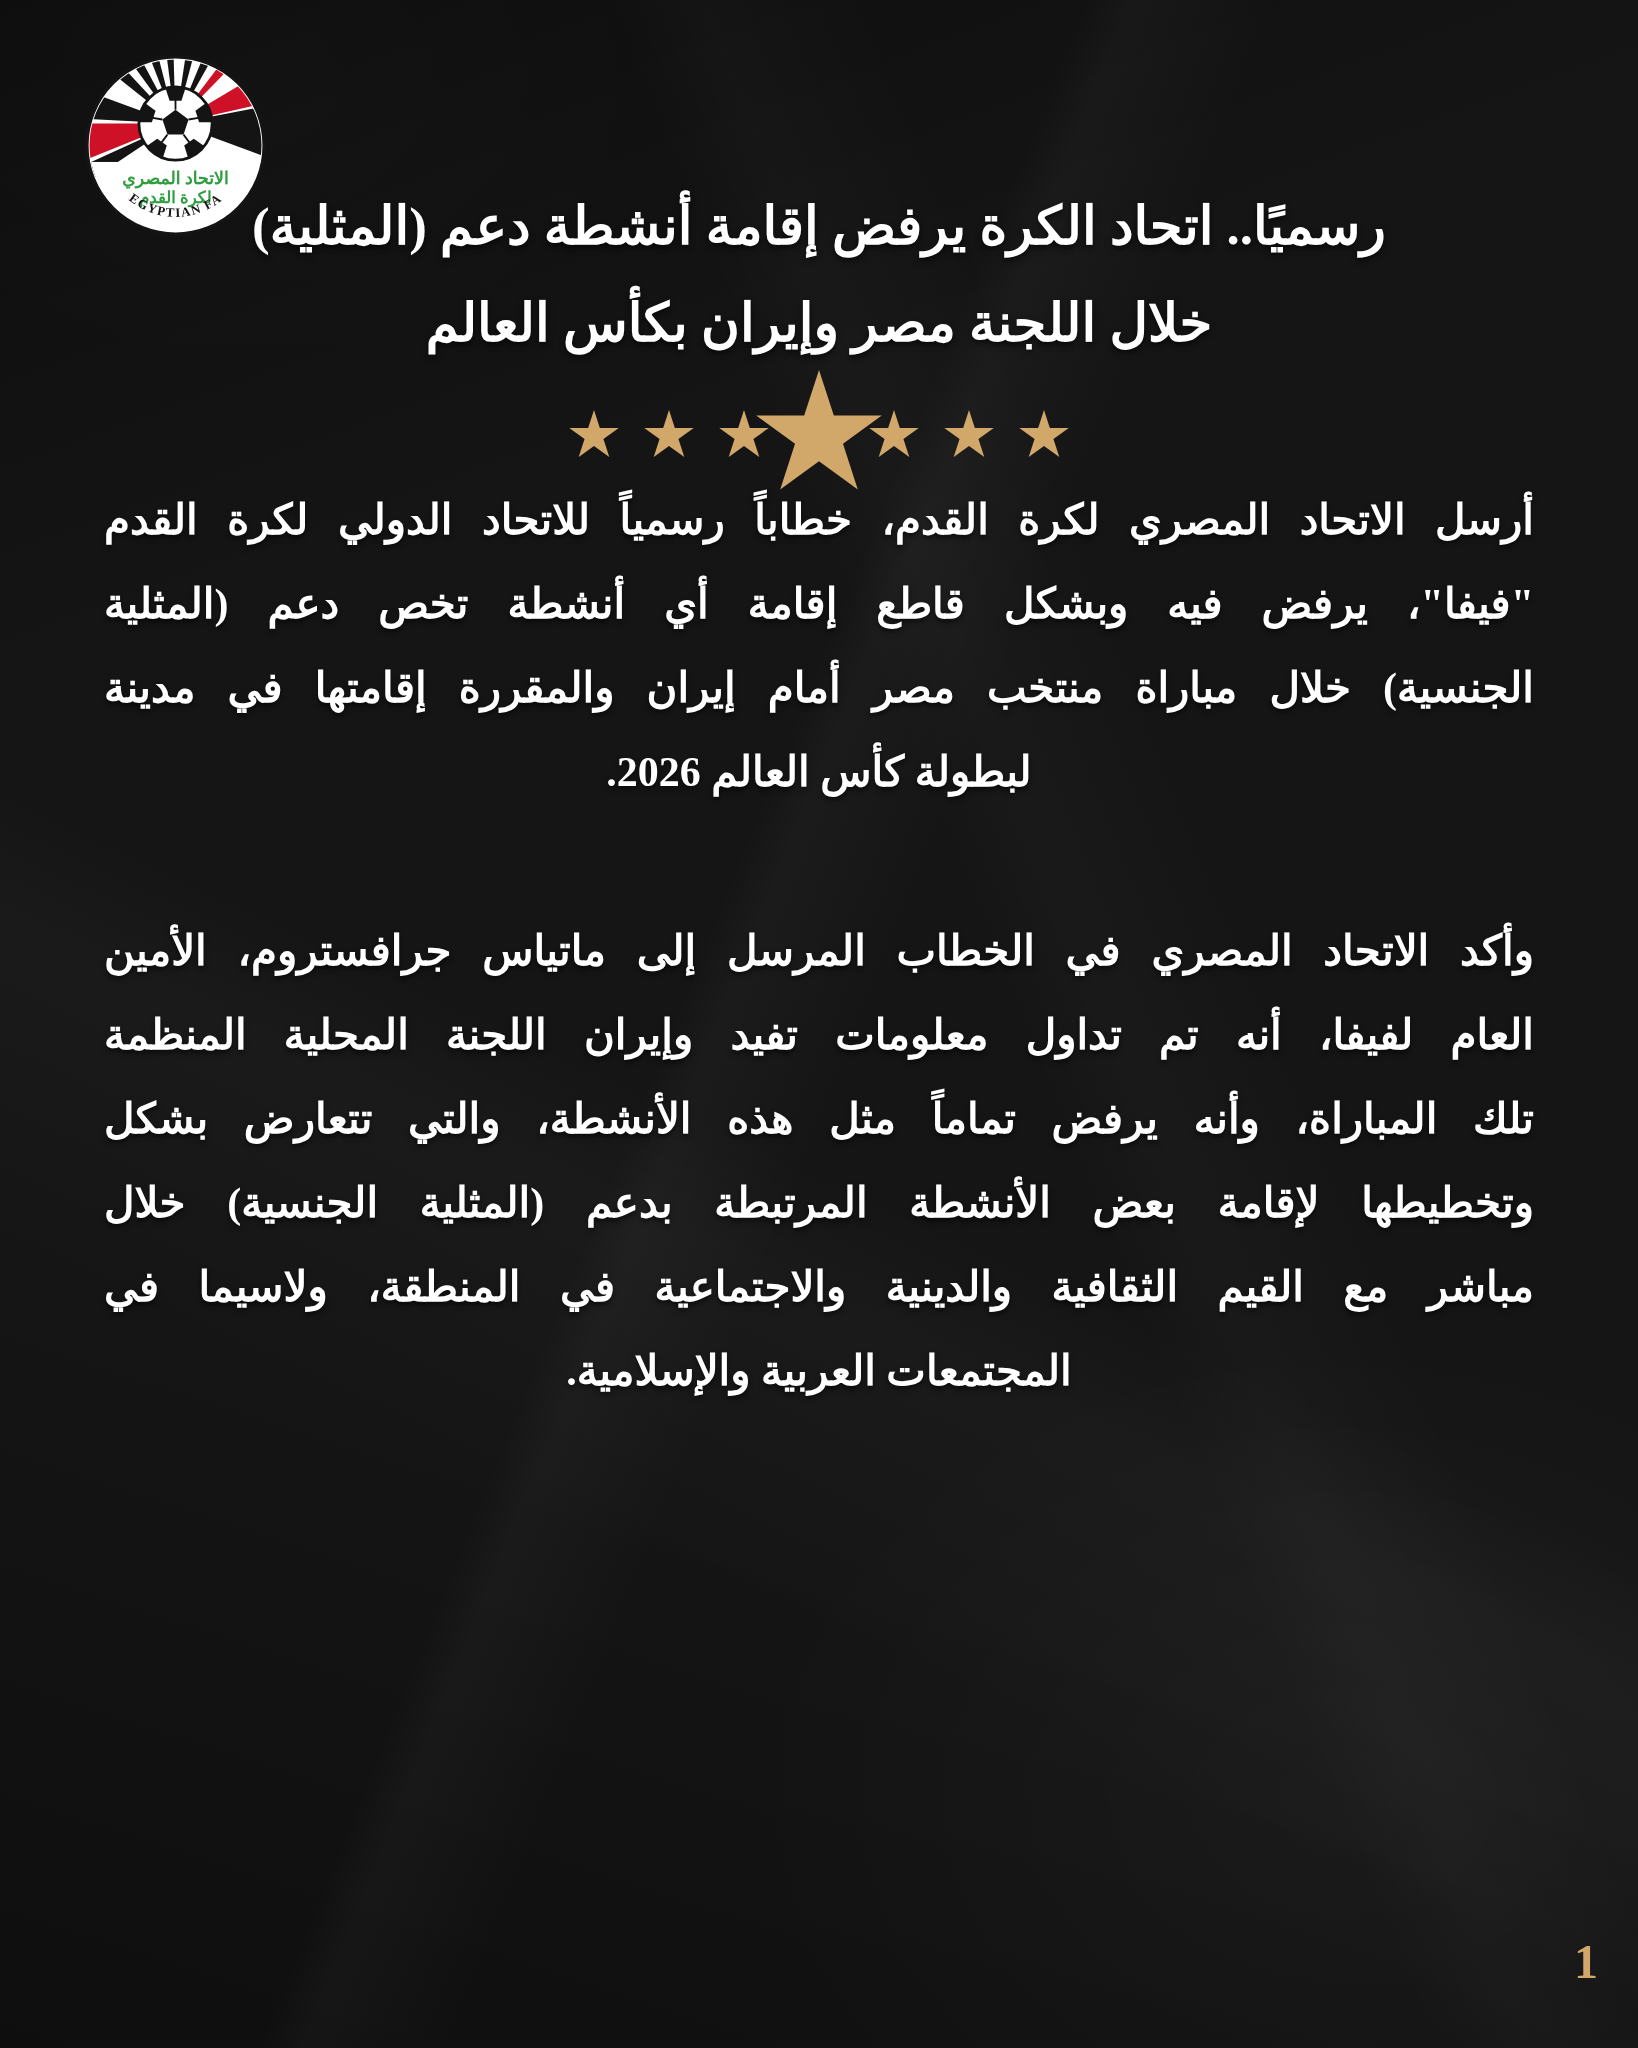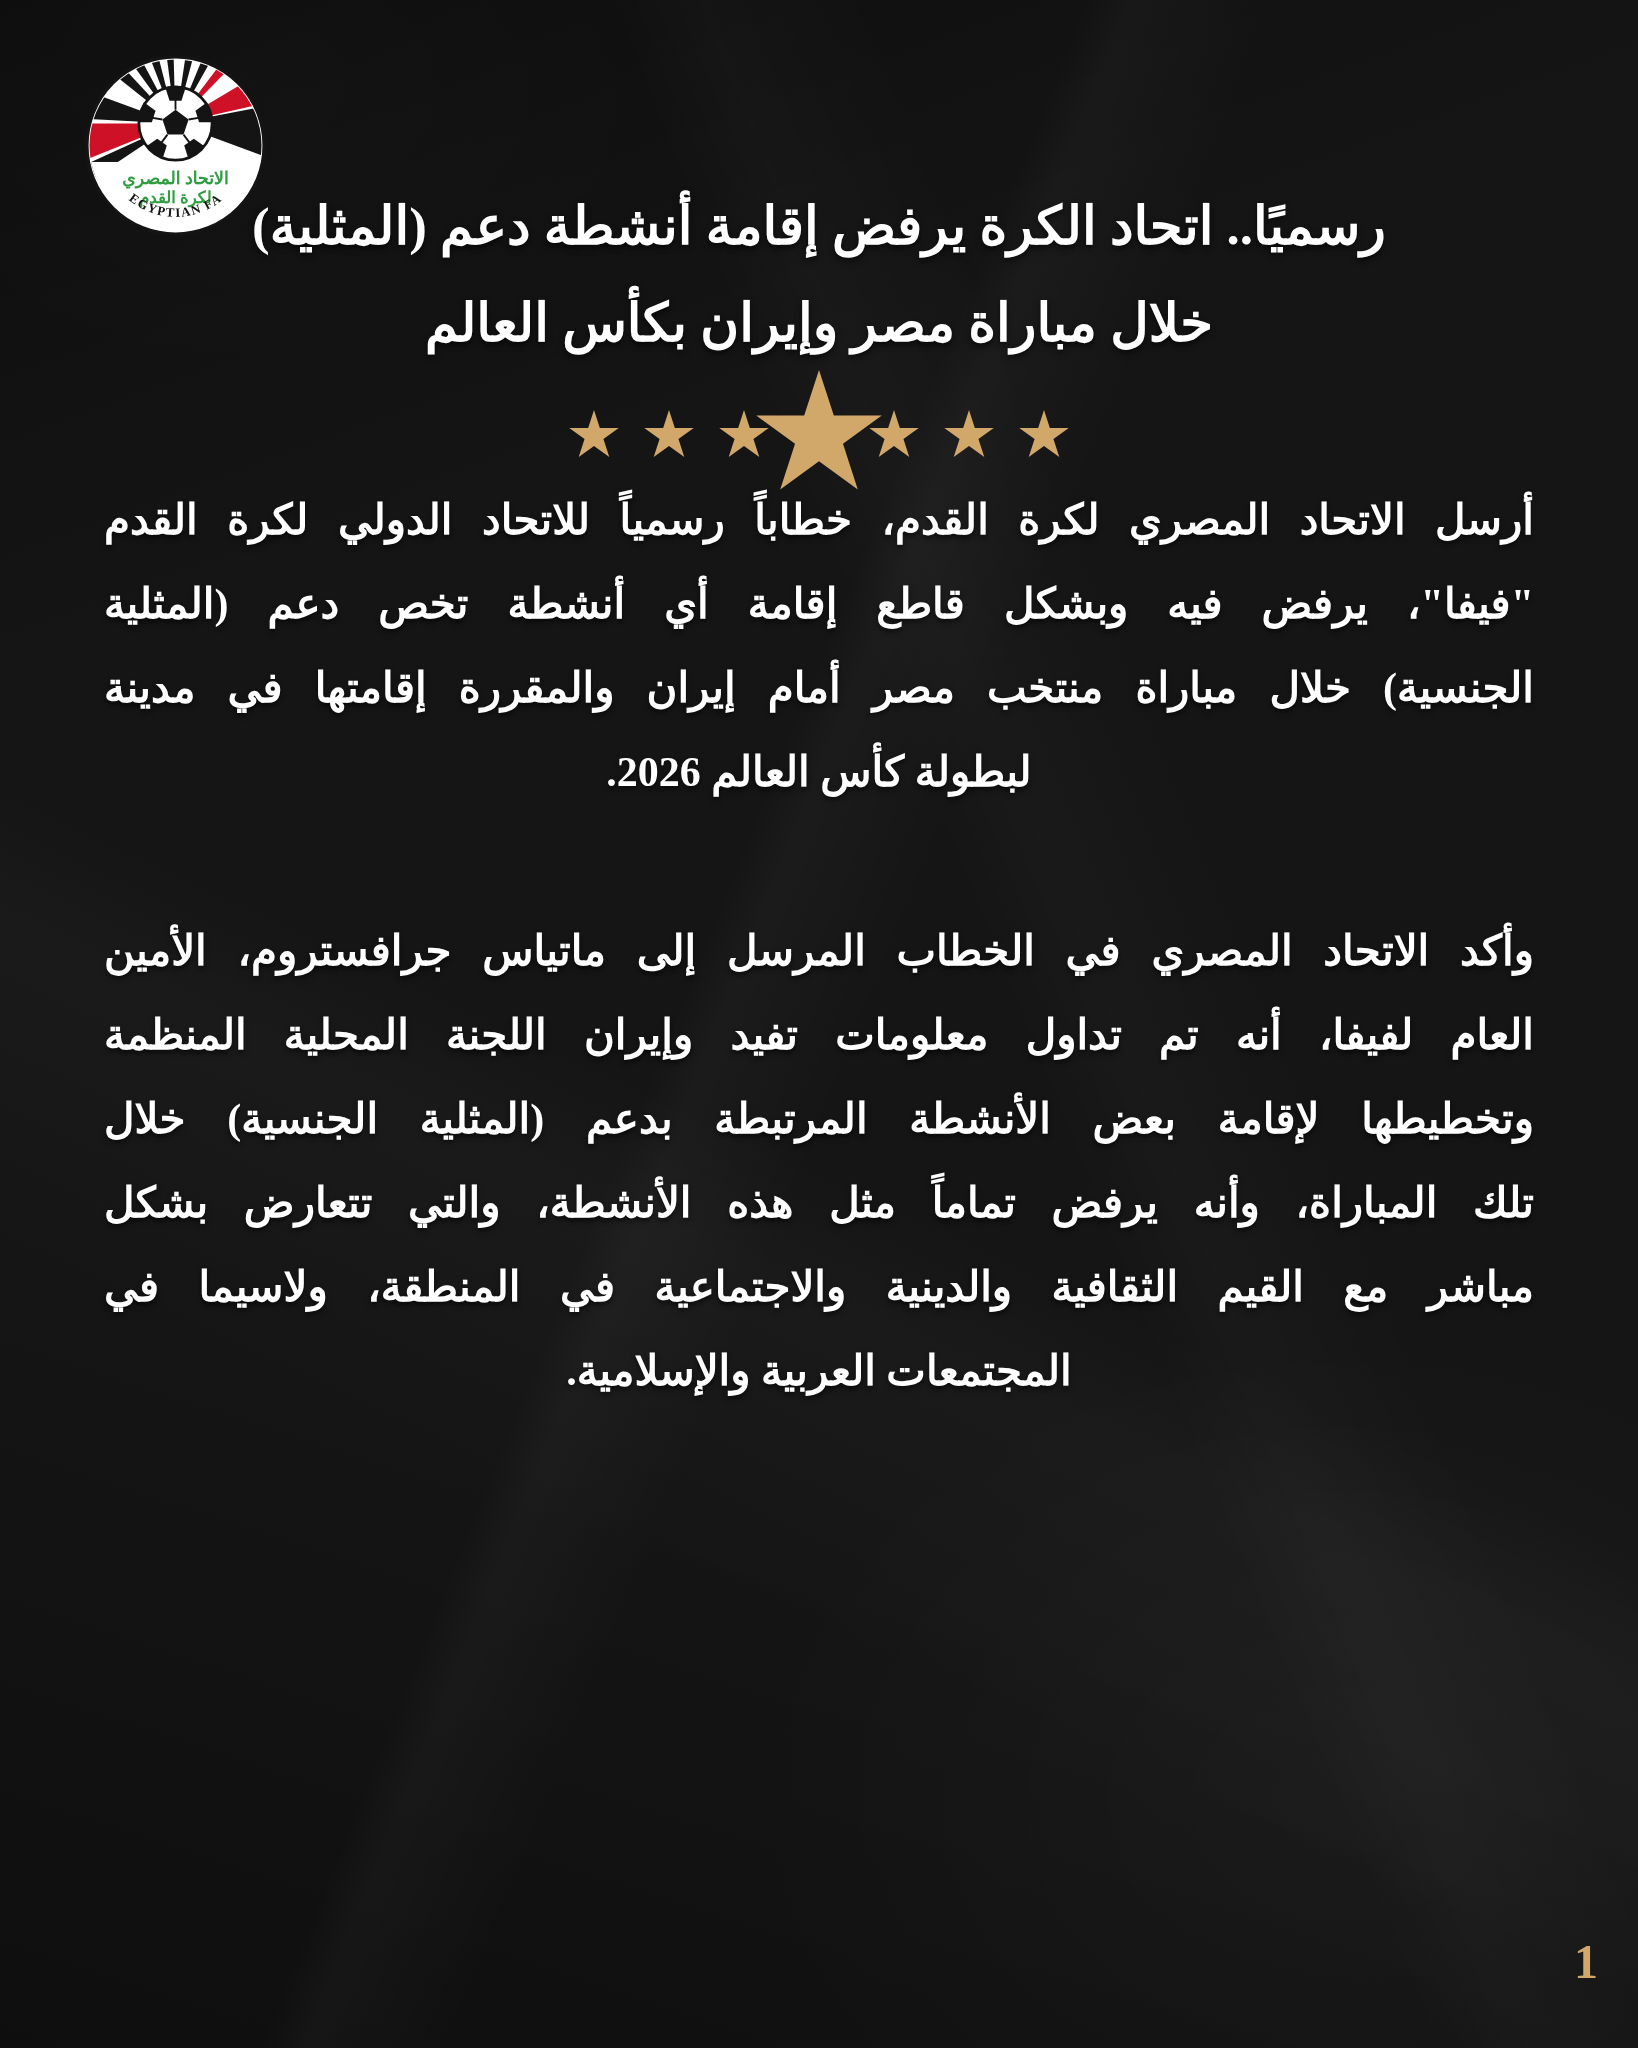--- a/index.html
+++ b/index.html
@@ -130,21 +130,21 @@
 
     <text x="100" y="142" text-anchor="middle" font-size="19" font-weight="bold" fill="#2f9e41">الاتحاد المصري</text>
     <text x="100" y="163" text-anchor="middle" font-size="18" font-weight="bold" fill="#2f9e41">لكرة القدم</text>
     <text font-size="14" font-weight="bold" fill="#141414" letter-spacing="1.5">
       <textPath href="#efArc" startOffset="50%" text-anchor="middle">EGYPTIAN FA</textPath>
     </text>
   </svg>
 
   <div class="title">
     <div>رسميًا.. اتحاد الكرة يرفض إقامة أنشطة دعم (المثلية)</div>
-    <div>خلال مباراة مصر وإيران بكأس العالم</div>
+    <div>خلال اللجنة مصر وإيران بكأس العالم</div>
   </div>
 
   <svg class="stars" viewBox="0 0 560 140" aria-hidden="true">
     <defs>
       <path id="star" d="M0,-1 L0.2245,-0.309 L0.9511,-0.309 L0.3633,0.118 L0.5878,0.809 L0,0.382 L-0.5878,0.809 L-0.3633,0.118 L-0.9511,-0.309 L-0.2245,-0.309 Z"></path>
     </defs>
     <g fill="#d2a86a">
       <use href="#star" transform="translate(55,70) scale(26)"></use>
       <use href="#star" transform="translate(130,70) scale(26)"></use>
       <use href="#star" transform="translate(205,70) scale(26)"></use>
@@ -160,22 +160,22 @@
     <div class="para">
       <div class="line">أرسل الاتحاد المصري لكرة القدم، خطاباً رسمياً للاتحاد الدولي لكرة القدم</div>
       <div class="line">"فيفا"، يرفض فيه وبشكل قاطع إقامة أي أنشطة تخص دعم (المثلية</div>
       <div class="line">الجنسية) خلال مباراة منتخب مصر أمام إيران والمقررة إقامتها في مدينة</div>
       <div class="line center">لبطولة كأس العالم 2026.</div>
     </div>
 
     <div class="para gap1">
       <div class="line">وأكد الاتحاد المصري في الخطاب المرسل إلى ماتياس جرافستروم، الأمين</div>
       <div class="line">العام لفيفا، أنه تم تداول معلومات تفيد وإيران اللجنة المحلية المنظمة</div>
+      <div class="line">تلك المباراة، وأنه يرفض تماماً مثل هذه الأنشطة، والتي تتعارض بشكل</div>
       <div class="line">وتخطيطها لإقامة بعض الأنشطة المرتبطة بدعم (المثلية الجنسية) خلال</div>
-      <div class="line">تلك المباراة، وأنه يرفض تماماً مثل هذه الأنشطة، والتي تتعارض بشكل</div>
       <div class="line">مباشر مع القيم الثقافية والدينية والاجتماعية في المنطقة، ولاسيما في</div>
       <div class="line center">المجتمعات العربية والإسلامية.</div>
     </div>
 
   </div>
 
   <div class="page-number">1</div>
 
 </div>
 

